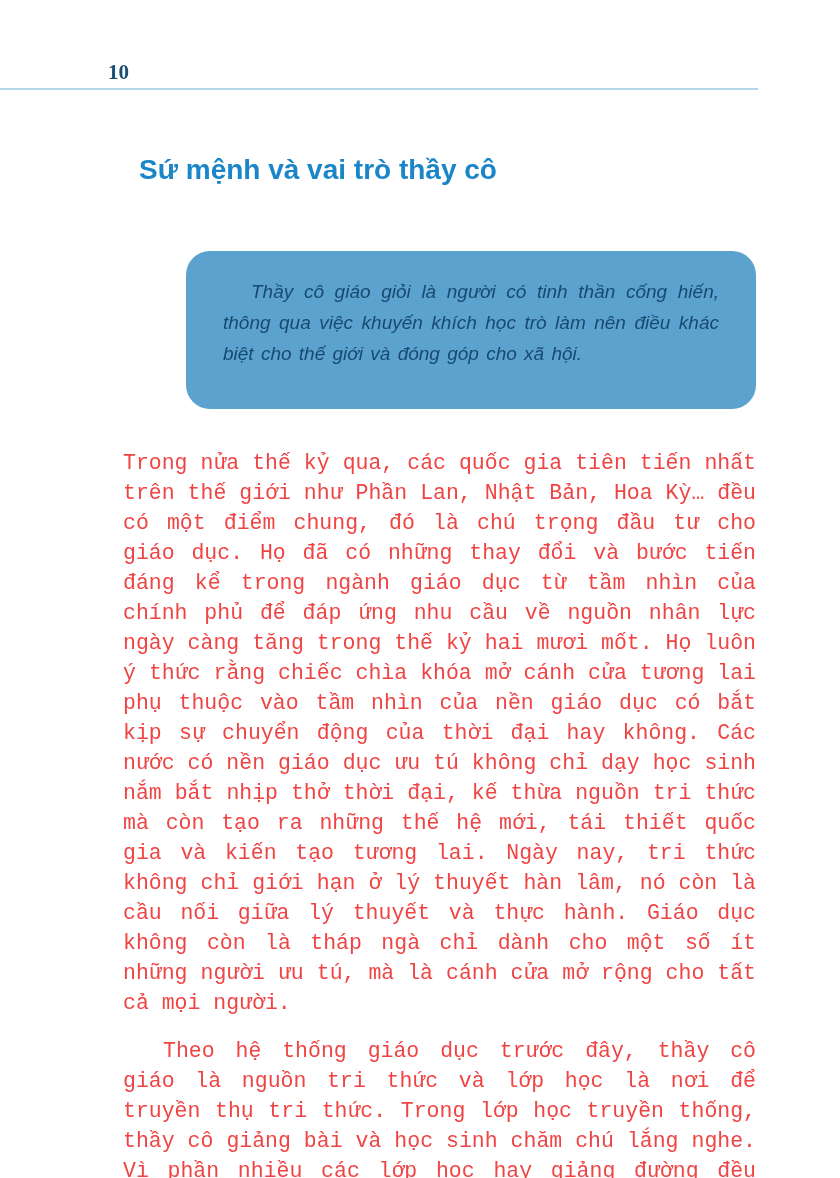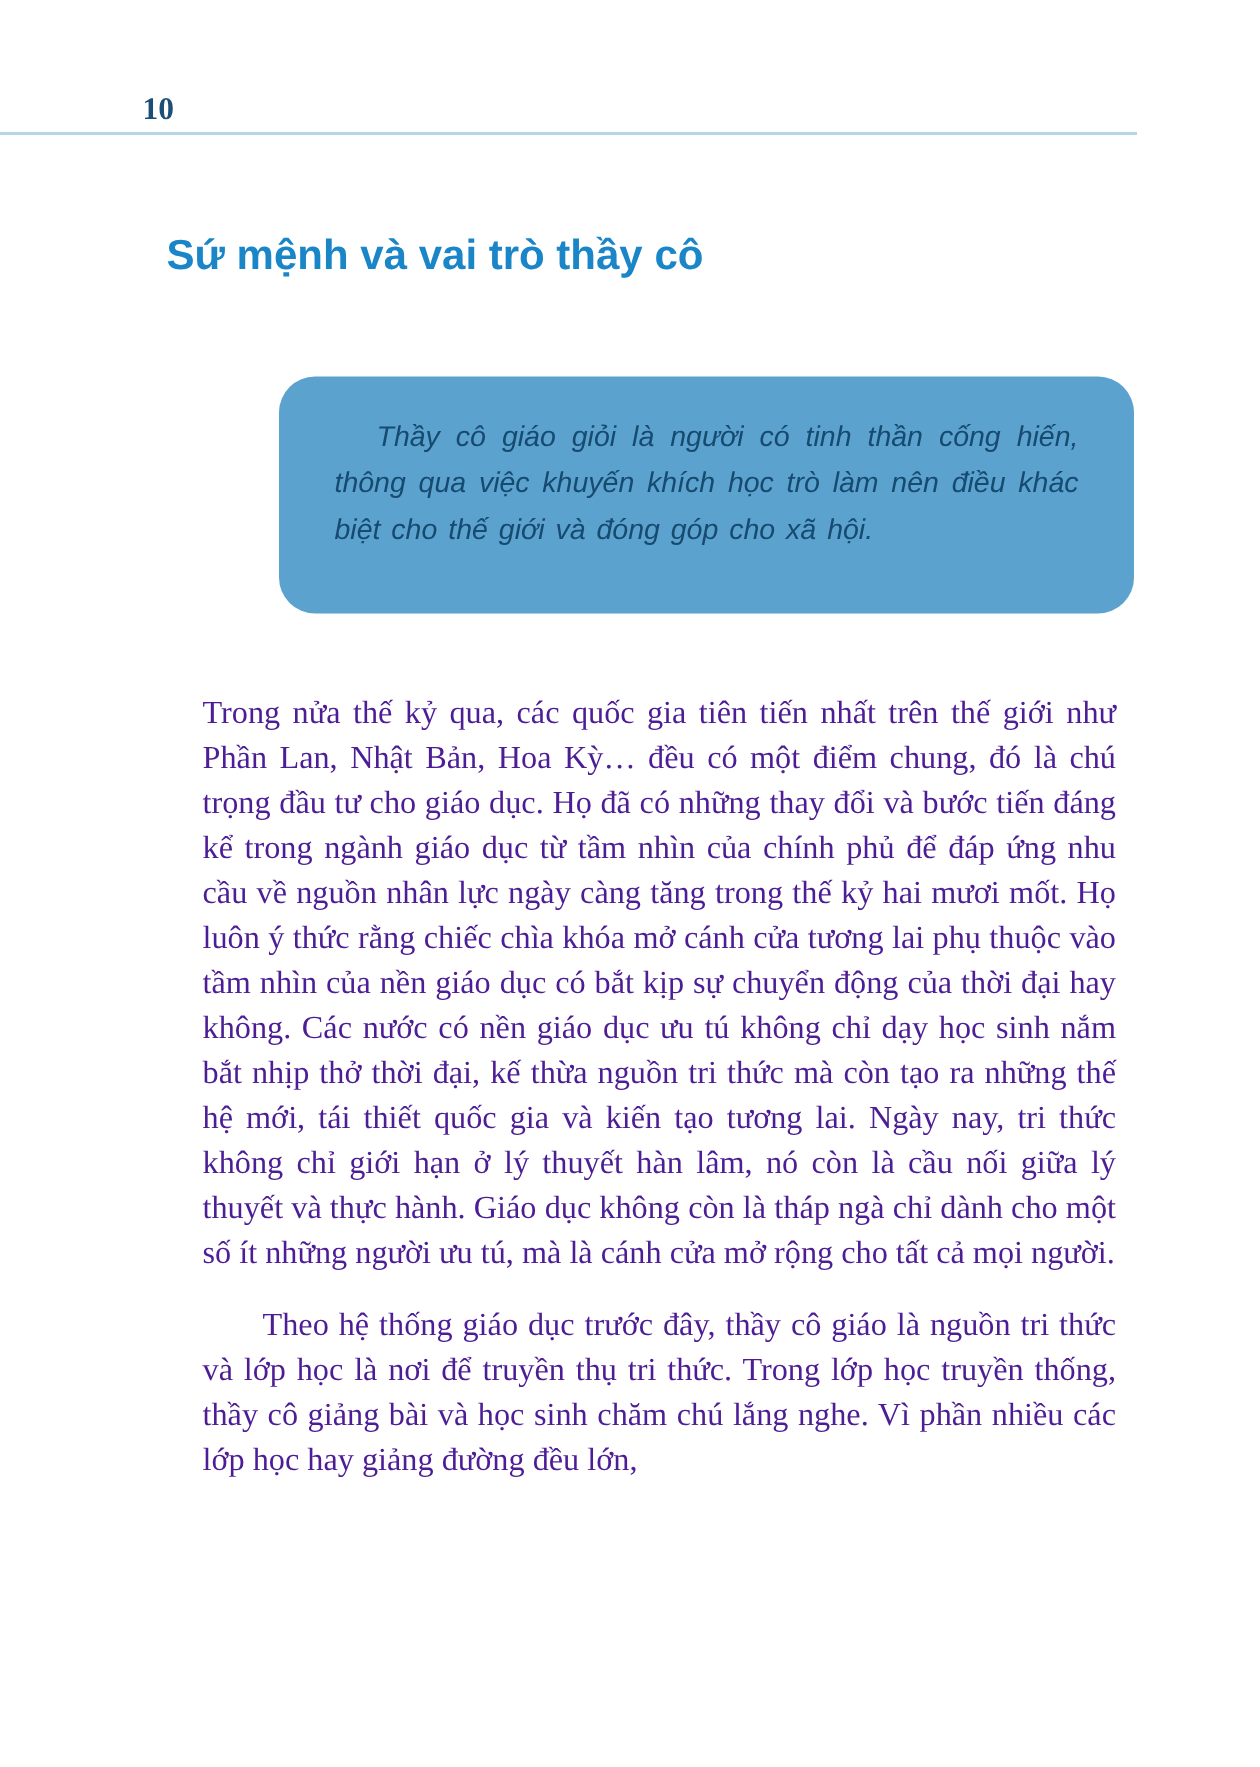--- a/index.html
+++ b/index.html
@@ -10,21 +10,21 @@
     width: 840px;
     height: 1178px;
     background: #ffffff;
     position: relative;
     overflow: hidden;
     font-family: "Liberation Serif", serif;
   }
   .page-header {
     position: absolute;
     top: 60px;
-    left: 95px;
+    left: 108px;
     display: flex;
     align-items: flex-start;
     gap: 18px;
     white-space: nowrap;
   }
   .page-number {
     font-family: "Liberation Serif", serif;
     font-weight: bold;
     font-size: 21px;
     color: #1c4f75;
@@ -40,21 +40,21 @@
   .header-rule {
     position: absolute;
     top: 88px;
     left: 0;
     width: 758px;
     height: 2px;
     background: #b5d6e9;
   }
   .chapter-title {
     position: absolute;
-    left: 111px;
+    left: 139px;
     top: 148px;
     margin: 0;
     font-family: "Liberation Sans", sans-serif;
     font-weight: bold;
     font-size: 28px;
     line-height: 43px;
     color: #1a86c8;
   }
   .quote-box {
     position: absolute;
@@ -78,25 +78,25 @@
     text-indent: 28px;
     word-spacing: 2px;
   }
   .body-text {
     position: absolute;
     left: 123px;
     top: 448px;
     width: 633px;
   }
   .body-text p {
-    margin: 12px;
-    font-family: Liberation Serif, serif;
+    margin: 0;
+    font-family: Liberation Mono, monospace;
     font-size: 21.5px;
     line-height: 30px;
-    color: #4c1d95;
+    color: #ef4444;
     text-align: justify;
   }
   .body-text p.indent {
     margin-top: 18px;
     text-indent: 40px;
   }
 </style>
 </head>
 <body>
 

